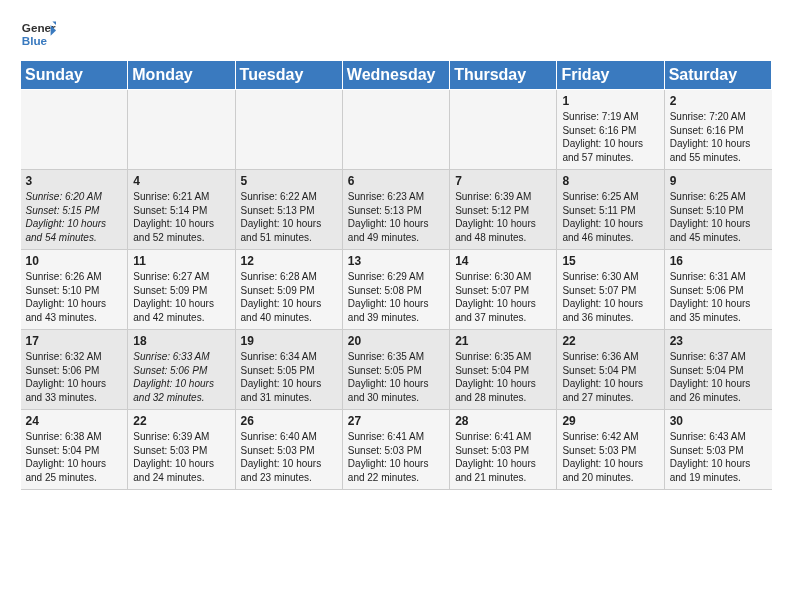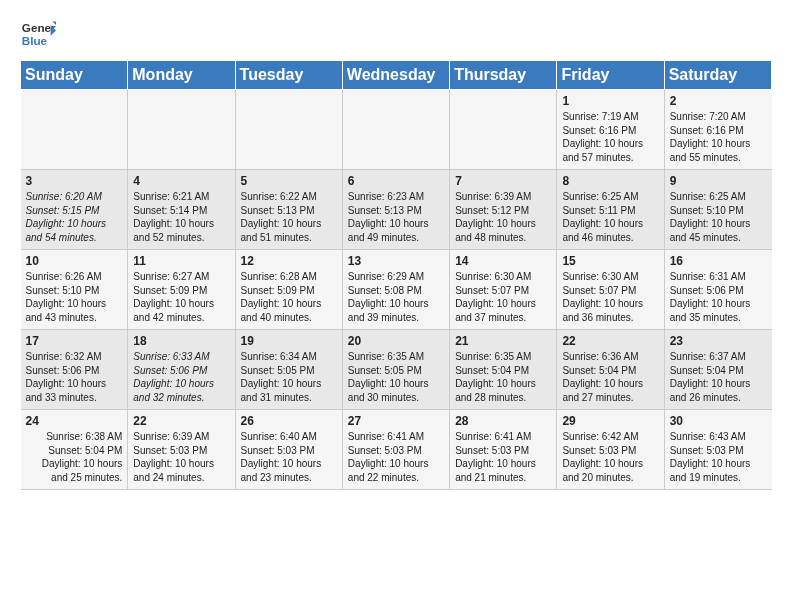--- a/index.html
+++ b/index.html
@@ -287,21 +287,21 @@
             <span class="day-num">23</span>
             <div class="day-info" style="white-space: pre-line;">Sunrise: 6:37 AM
 Sunset: 5:04 PM
 Daylight: 10 hours
 and 26 minutes.</div>
           </td>
         </tr>
         <tr>
           <td>
             <span class="day-num">24</span>
-            <div class="day-info" style="white-space: pre-line; text-align: right;">Sunrise: 6:38 AM
+            <div class="day-info" style="white-space: pre-line;">Sunrise: 6:38 AM
 Sunset: 5:04 PM
 Daylight: 10 hours
 and 25 minutes.</div>
           </td>
           <td>
             <span class="day-num">22</span>
             <div class="day-info" style="white-space: pre-line;">Sunrise: 6:39 AM
 Sunset: 5:03 PM
 Daylight: 10 hours
 and 24 minutes.</div>

